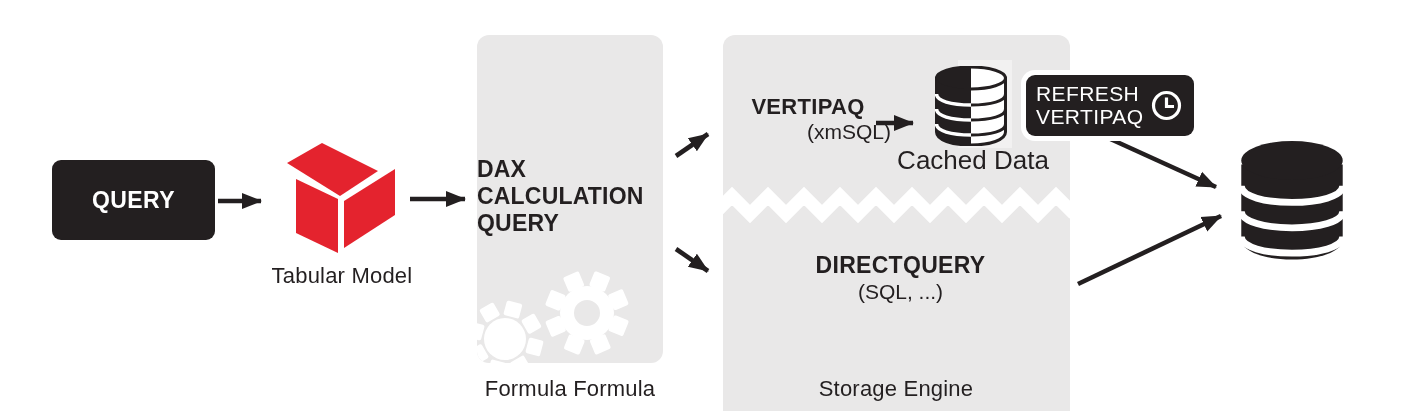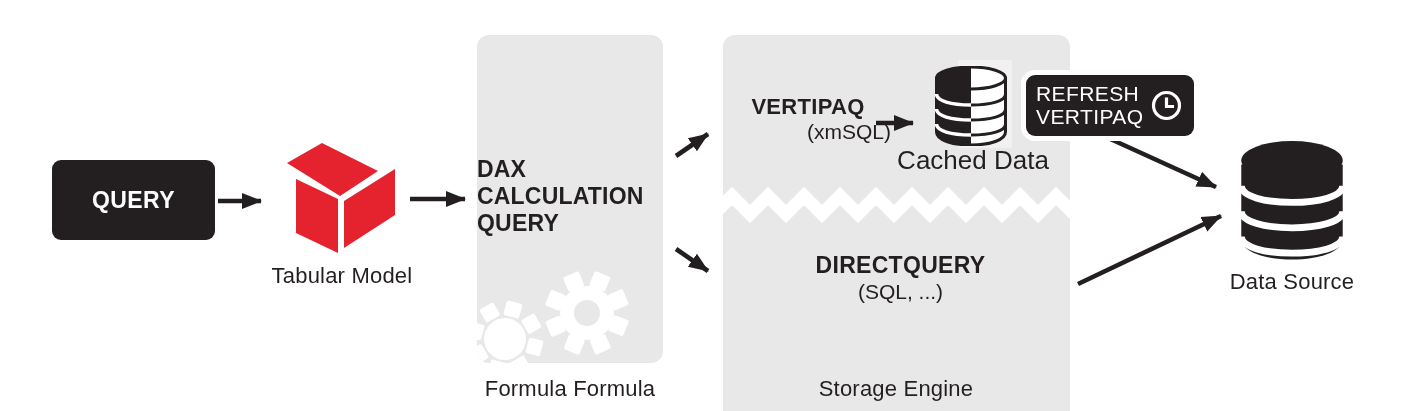--- a/index.html
+++ b/index.html
@@ -140,21 +140,20 @@
     <path class="f-ink" d="M0,24 L0,101 C0,113 23,121.5 52,121.5 C81,121.5 104,113 104,101 L104,24 Z"></path>
     <path class="nofill s-white" stroke-width="7" d="M0,46 C0,57 25,63 52,63 C79,63 104,57 104,46"></path>
     <path class="nofill s-white" stroke-width="7" d="M0,72 C0,83 25,89 52,89 C79,89 104,83 104,72"></path>
     <path class="nofill s-white" stroke-width="7" d="M0,98 C0,109 25,115 52,115 C79,115 104,109 104,98"></path>
     <ellipse class="f-ink" cx="52" cy="20" rx="52" ry="20"></ellipse>
   </svg>
 
   <div class="caption ctr" id="tabular-label">Tabular Model</div>
   <div class="caption" id="fe-caption">Formula Formula</div>
   <div class="caption" id="se-caption">Storage Engine</div>
-  <div class="caption" id="ds-label">Data Source</div>
 
   <svg id="arrows" width="1403" height="411" viewBox="0 0 1403 411">
     <defs>
       <marker id="ah" markerUnits="userSpaceOnUse" markerWidth="24" markerHeight="20" refX="19" refY="10" orient="auto">
         <path class="f-ink" d="M0,2 L20,10 L0,18 Z"></path>
       </marker>
     </defs>
     <g class="s-ink" stroke-width="4.6" fill="none">
       <line x1="218" y1="201" x2="261" y2="201" marker-end="url(#ah)"></line>
       <line x1="410" y1="199" x2="465" y2="199" marker-end="url(#ah)"></line>

